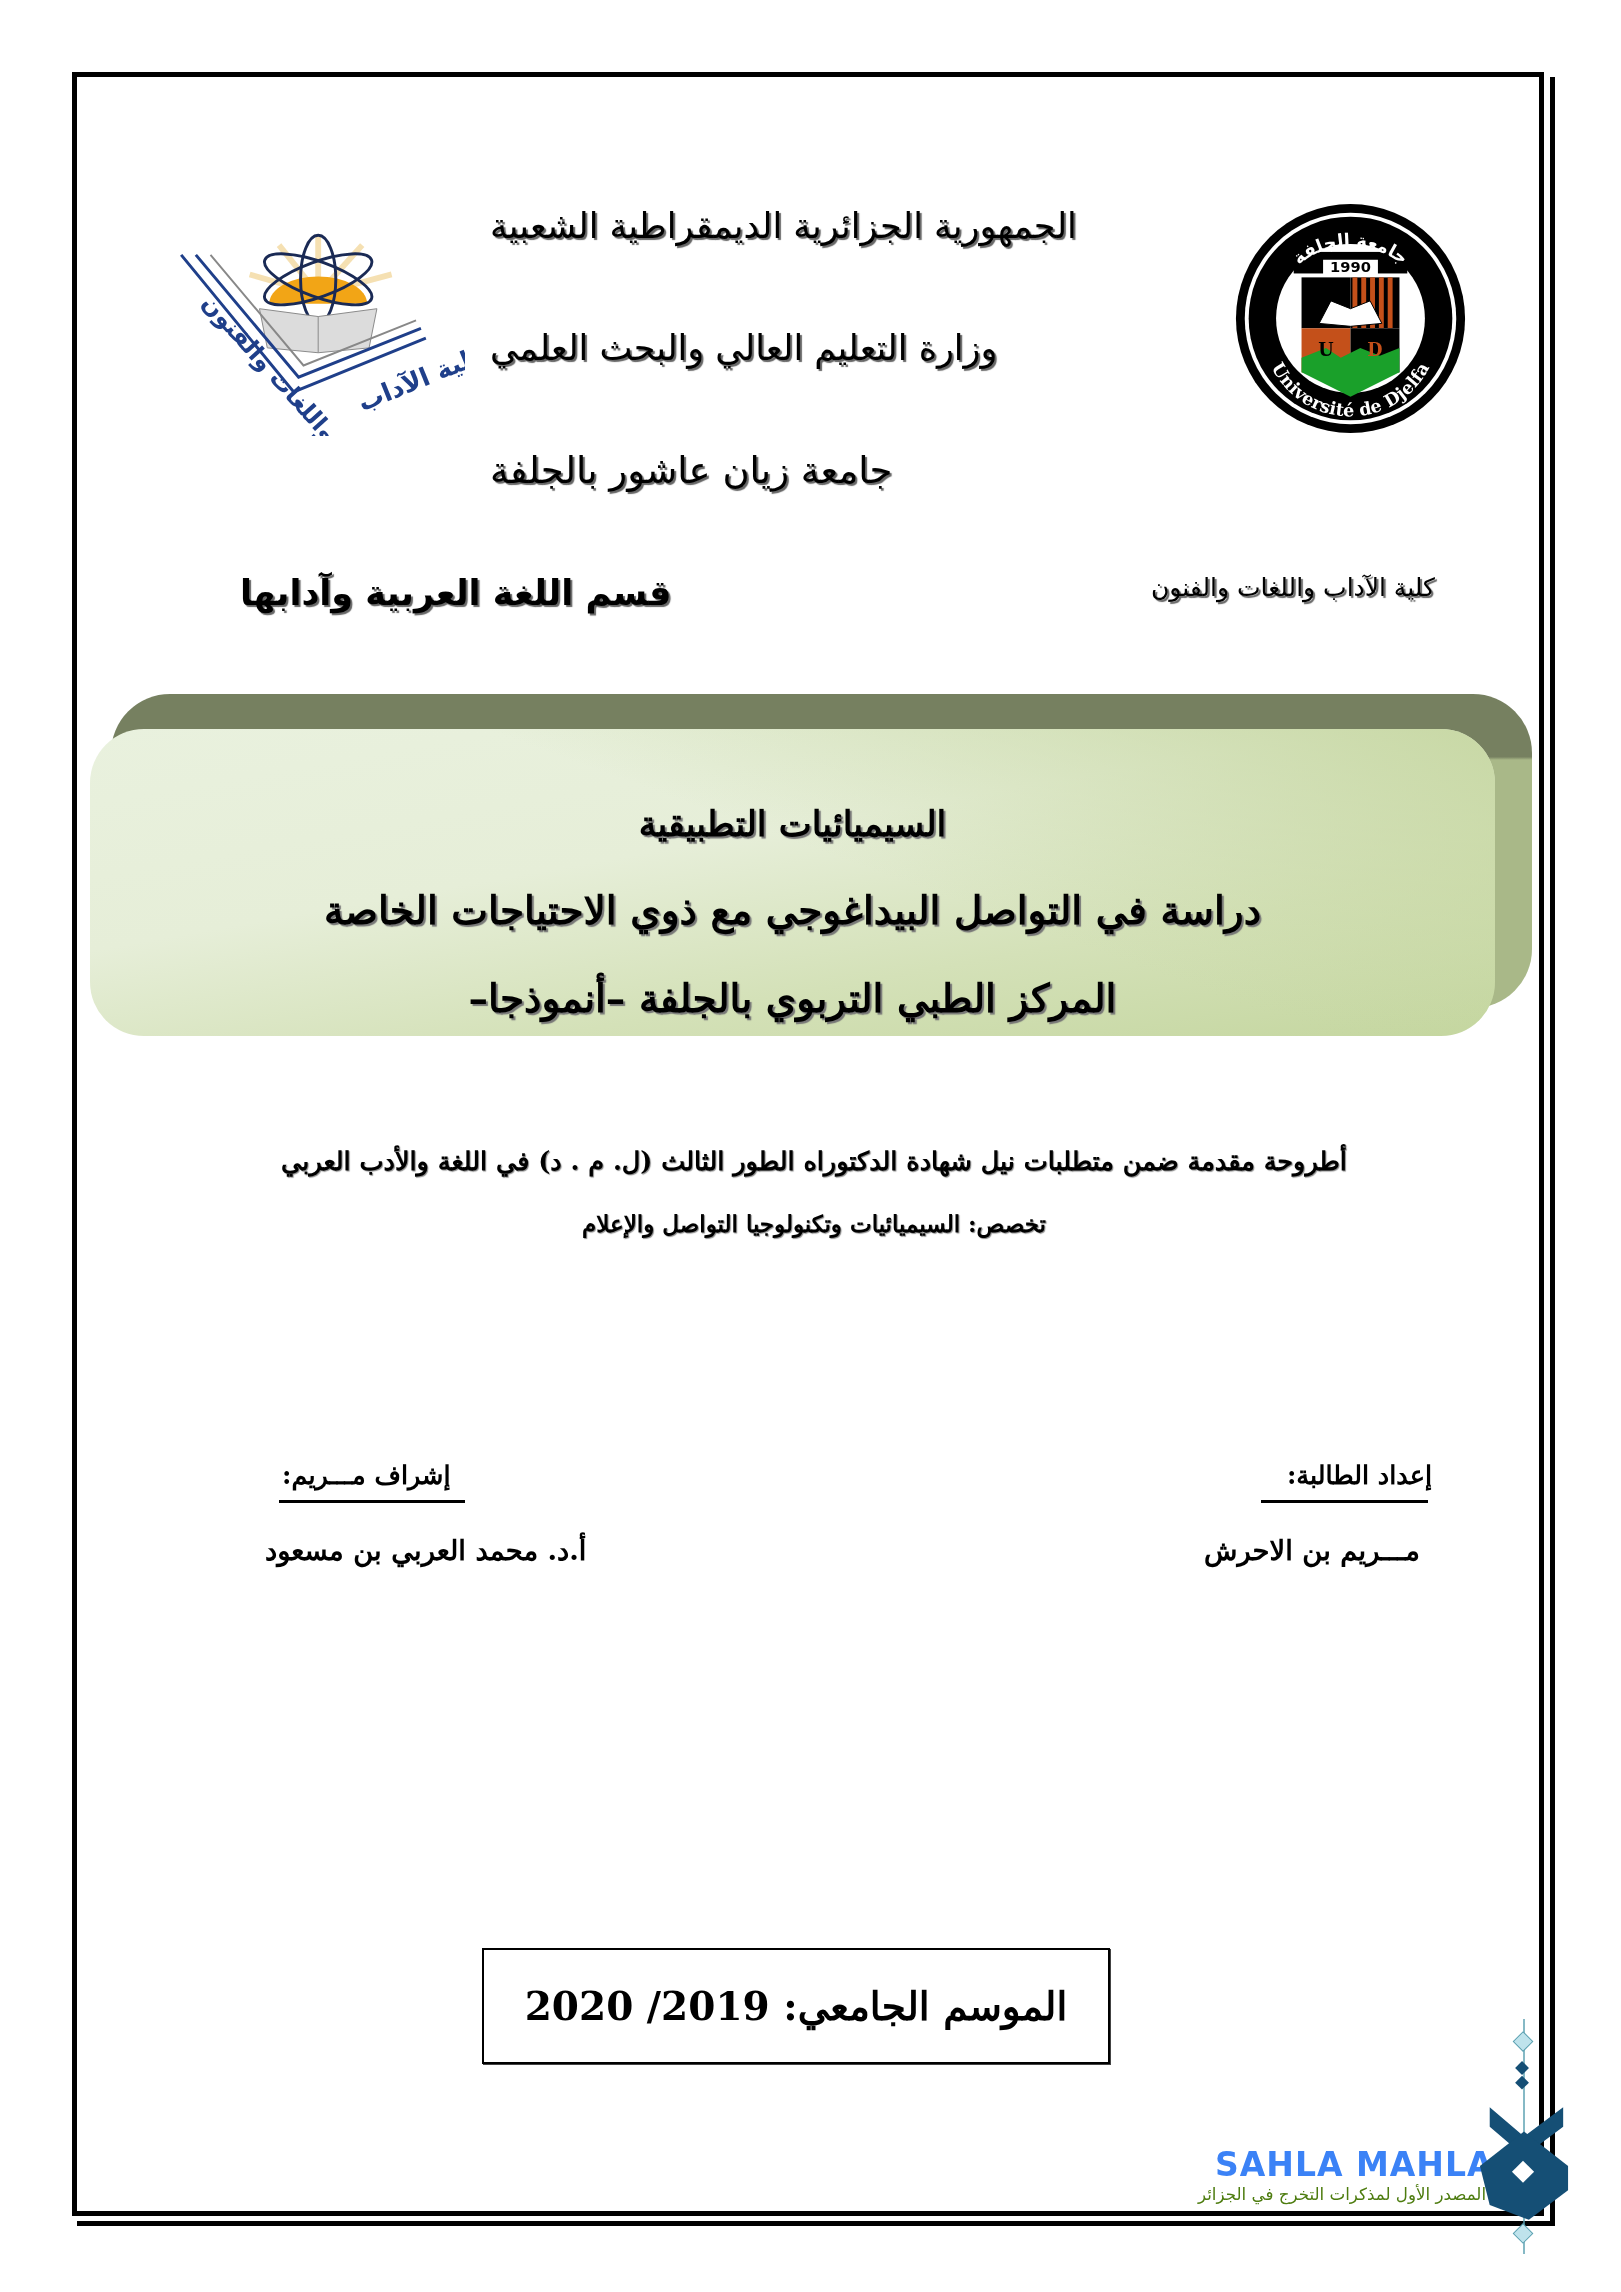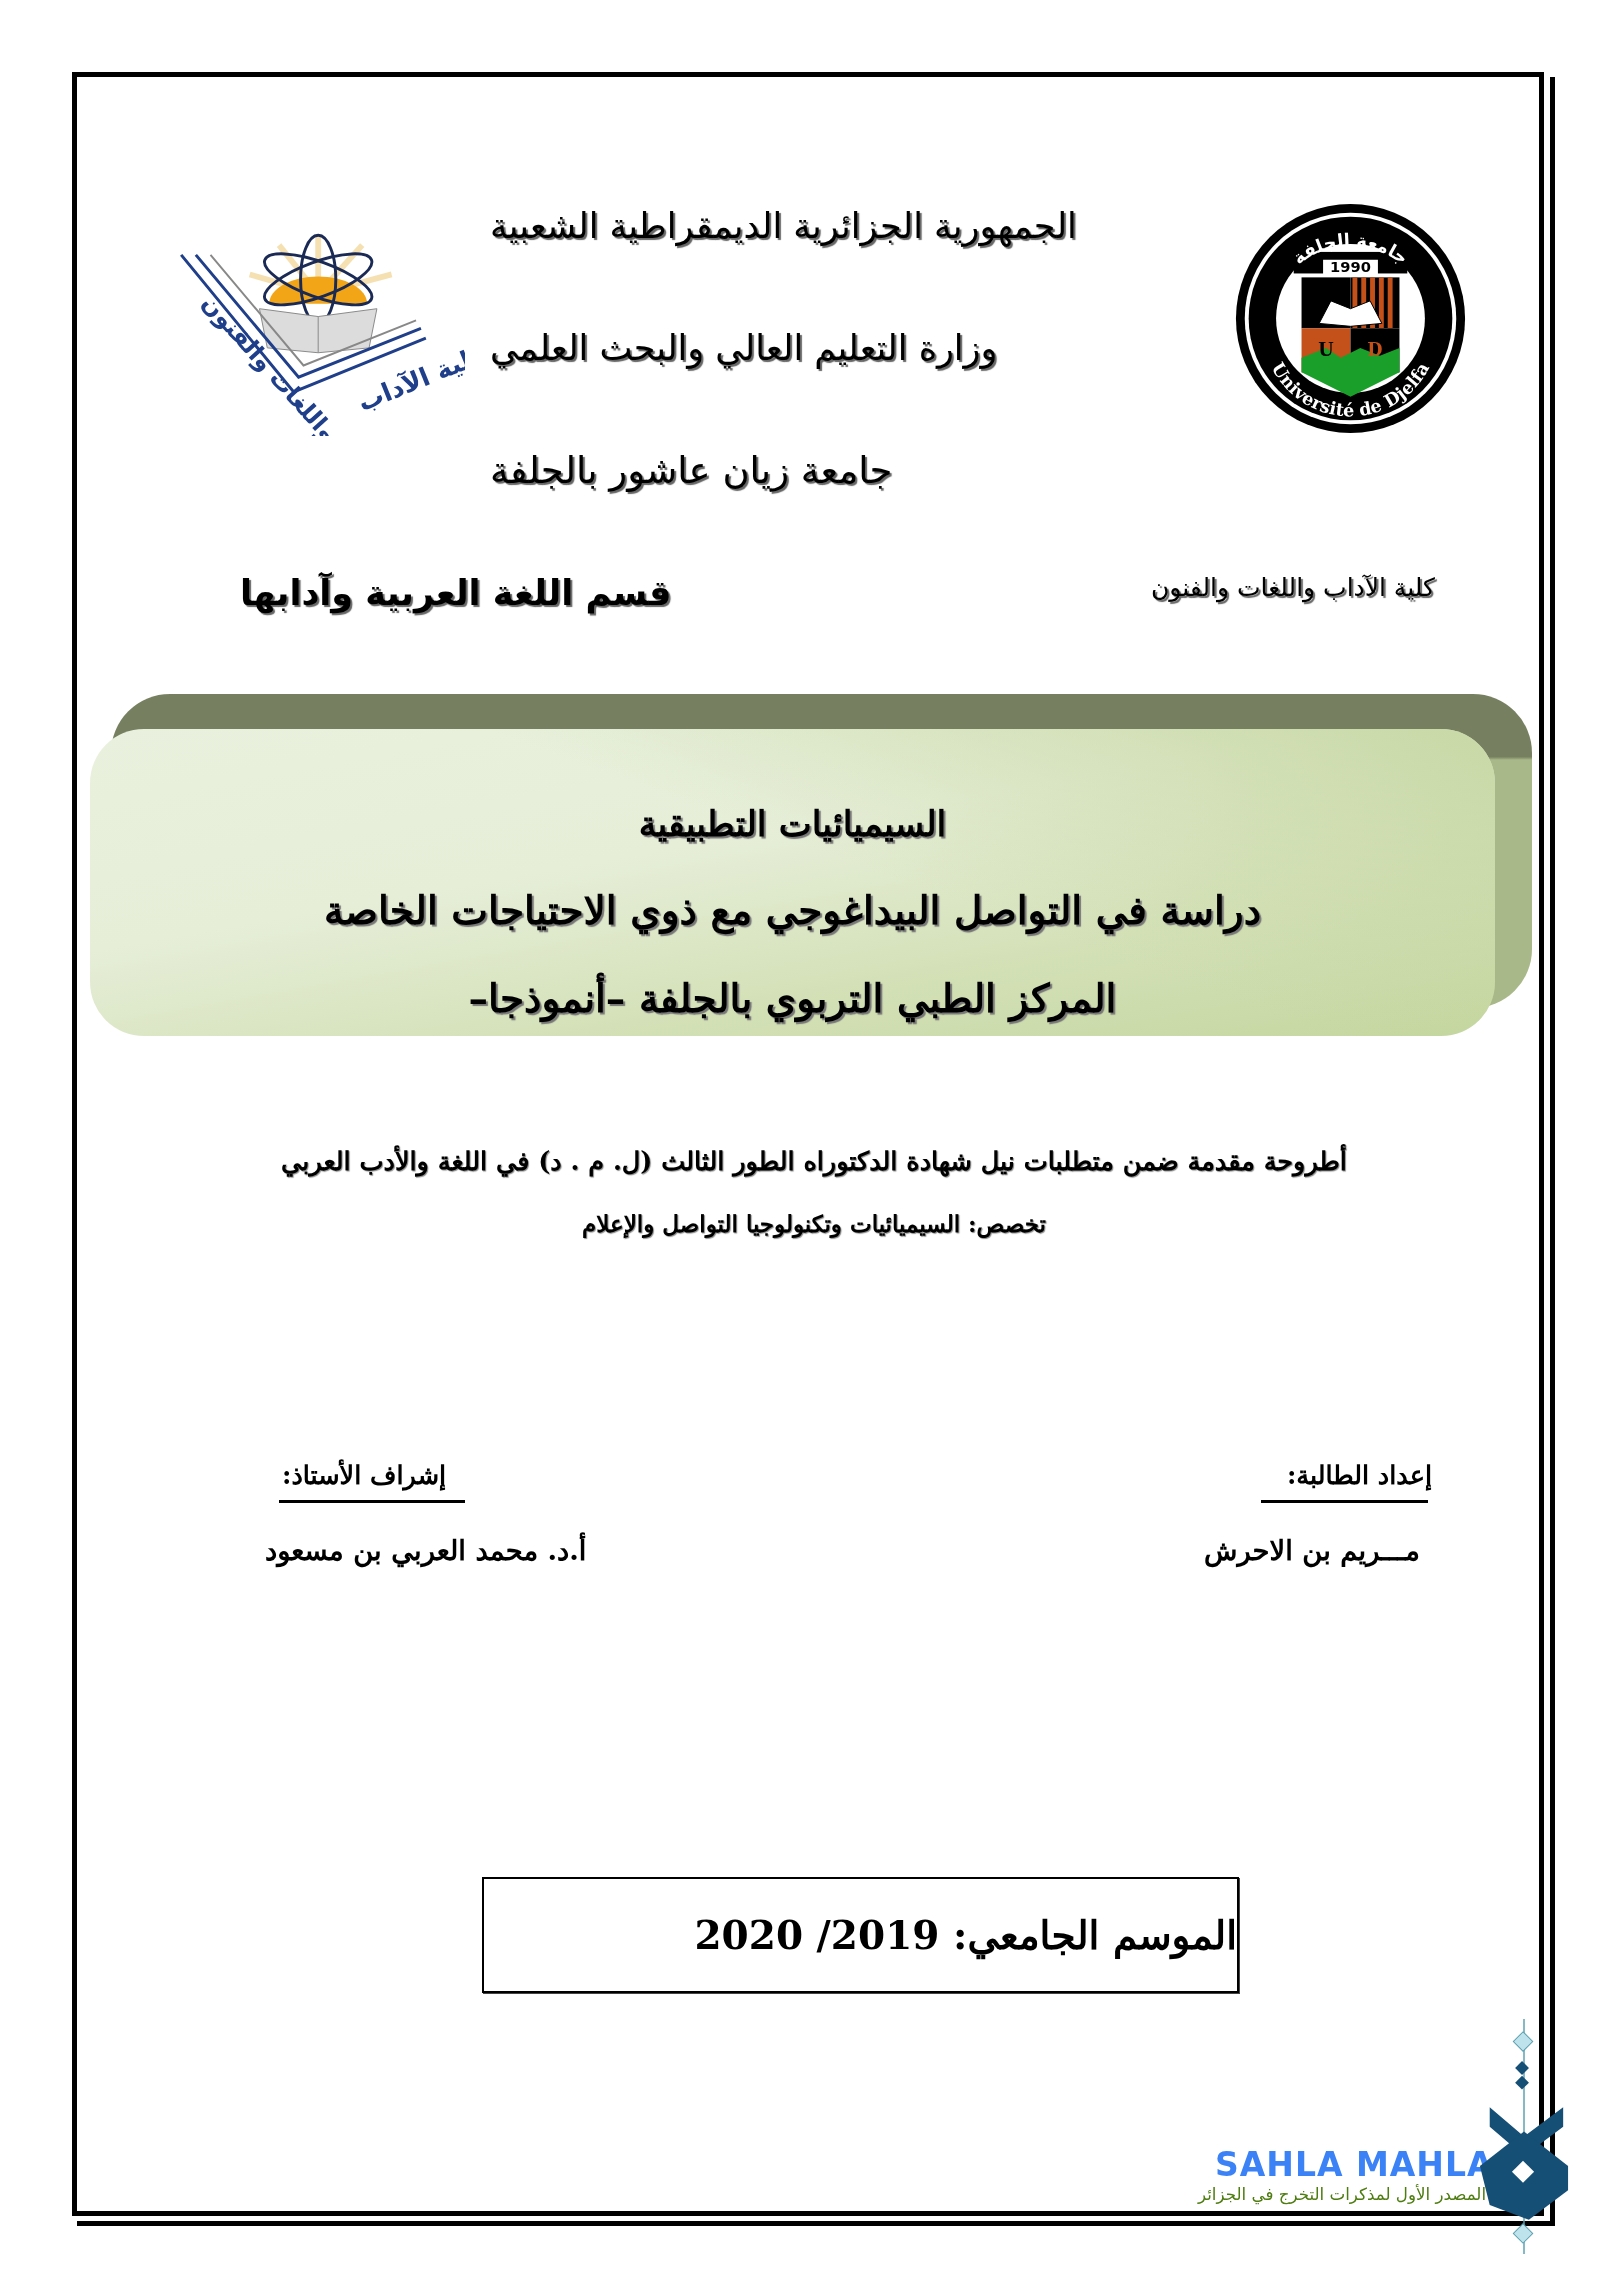--- a/index.html
+++ b/index.html
@@ -54,23 +54,23 @@
   .student-underline { position: absolute; left: 1261px; top: 1500px; width: 167px; height: 2.9px; background: #000; }
   .student-name { position: absolute; right: 201px; top: 1534px; font-size: 27.4px; font-weight: bold;
                   font-family: "DejaVu Serif", serif; }
 
   .supervisor-label { position: absolute; left: 282px; top: 1460px; font-size: 25.5px; font-weight: bold;
                       font-family: "DejaVu Serif", serif; }
   .supervisor-underline { position: absolute; left: 279px; top: 1500px; width: 186px; height: 2.9px; background: #000; }
   .supervisor-name { position: absolute; left: 265px; top: 1534px; font-size: 27.4px; font-weight: bold;
                      font-family: "DejaVu Serif", serif; }
 
-  .year-box { position: absolute; left: 482px; top: 1877px; width: 757px; height: 116px;
+  .year-box { position: absolute; left: 482px; top: 1948px; width: 628px; height: 116px;
               border: 2px solid #000; box-sizing: border-box; box-shadow: 1px 1px 0 #444;
-              display: flex; align-items: center; justify-content: flex-end; }
+              display: flex; align-items: center; justify-content: center; }
   .year-text { font-size: 39px; font-weight: bold; font-family: "DejaVu Serif", serif; }
 
   
   .wm-title { position: absolute; left: 1215px; top: 2145px; font-size: 33px; font-weight: bold;
               color: #3b82f6; letter-spacing: 1px; font-family: "DejaVu Sans", sans-serif; }
   .wm-sub { position: absolute; left: 1198px; top: 2184px; font-size: 16.7px; color: #4d7c0f;
             font-family: "DejaVu Sans", sans-serif; }
   .wm-emblem { position: absolute; left: 1470px; top: 2019px; width: 108px; height: 235px; }
 </style>
 </head>
@@ -169,21 +169,21 @@
 <div class="banner-line bl2 ar">دراسة في التواصل البيداغوجي مع ذوي الاحتياجات الخاصة</div>
 <div class="banner-line bl3 ar">المركز الطبي التربوي بالجلفة –أنموذجا–</div>
 
 <div class="thesis-line tl1 ar">أطروحة مقدمة ضمن متطلبات نيل شهادة الدكتوراه الطور الثالث (ل. م . د) في اللغة والأدب العربي</div>
 <div class="thesis-line tl2 ar">تخصص: السيميائيات وتكنولوجيا التواصل والإعلام</div>
 
 <div class="student-label ar">إعداد الطالبة:</div>
 <div class="student-underline"></div>
 <div class="student-name ar">مـــريم بن الاحرش</div>
 
-<div class="supervisor-label ar">إشراف الأستاذ:</div>
+<div class="supervisor-label ar">إشراف مـــريم:</div>
 <div class="supervisor-underline"></div>
 <div class="supervisor-name ar">أ.د. محمد العربي بن مسعود</div>
 
 <div class="year-box">
   <span class="year-text ar">الموسم الجامعي: 2019/ 2020</span>
 </div>
 
 <div class="wm-title">SAHLA MAHLA</div>
 <div class="wm-sub ar">المصدر الأول لمذكرات التخرج في الجزائر</div>
 <div class="wm-emblem">

